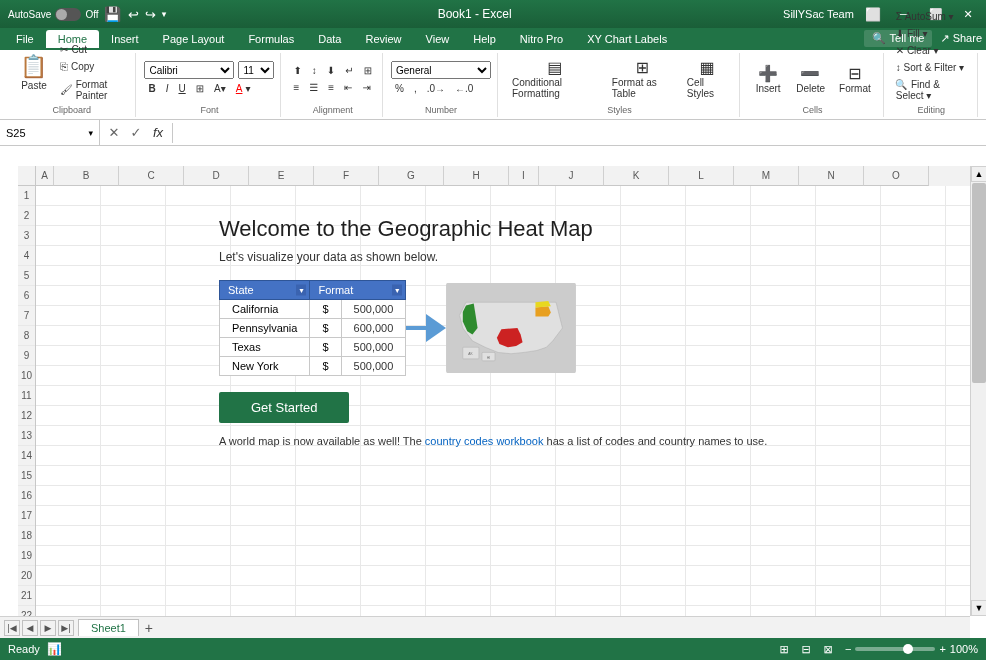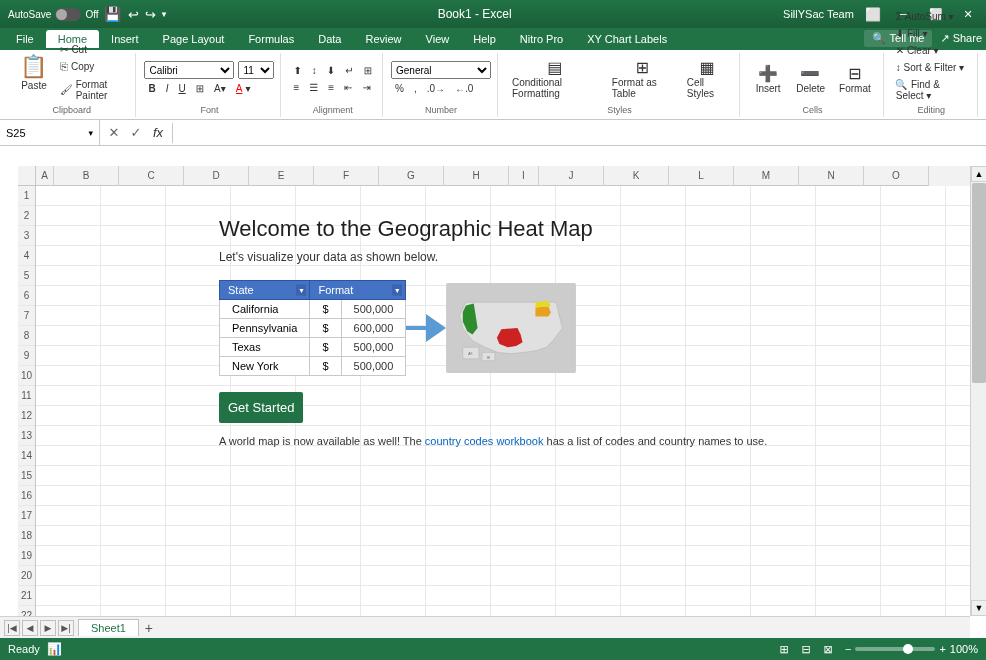--- a/index.html
+++ b/index.html
@@ -385,21 +385,21 @@
       border-radius: 2px;
       position: relative;
       overflow: hidden;
     }
 
     
     .get-started-btn {
       background: #217346;
       color: white;
       border: none;
-      padding: 8px 9px;
+      padding: 8px 32px;
       font-size: 13px;
       cursor: pointer;
       border-radius: 2px;
       font-family: 'Segoe UI', Arial, sans-serif;
     }
 
     .world-map-text {
       font-size: 11px;
       color: #333;
       margin-top: 12px;

